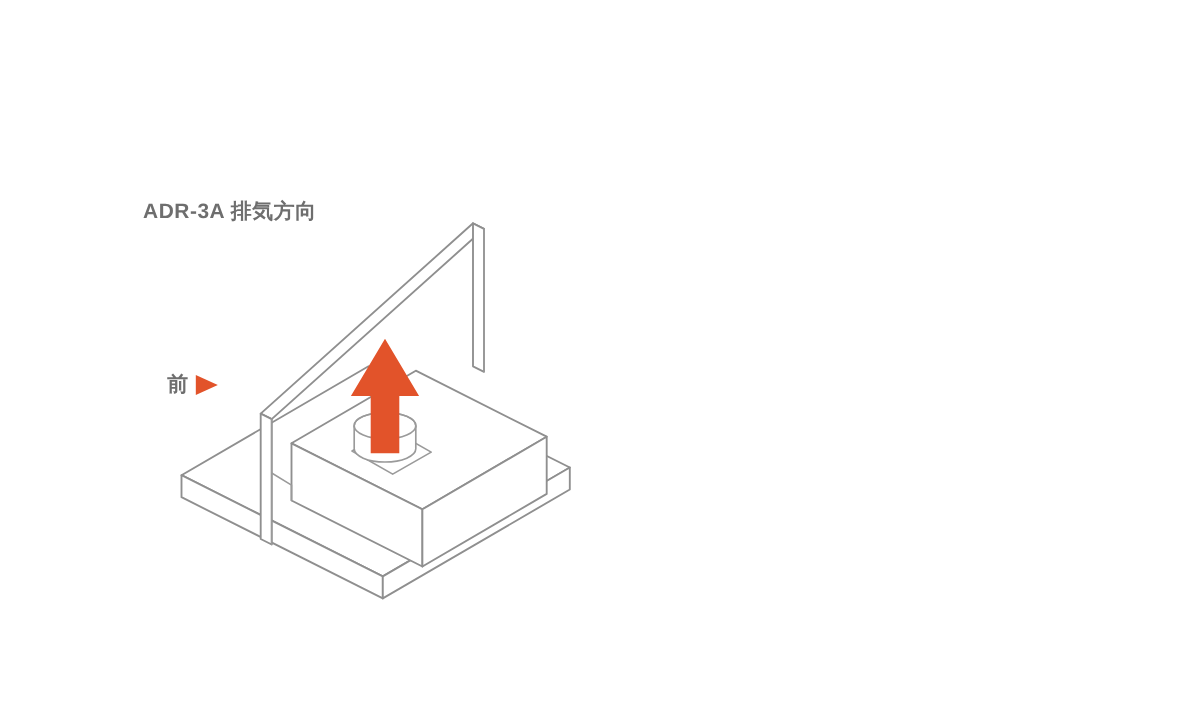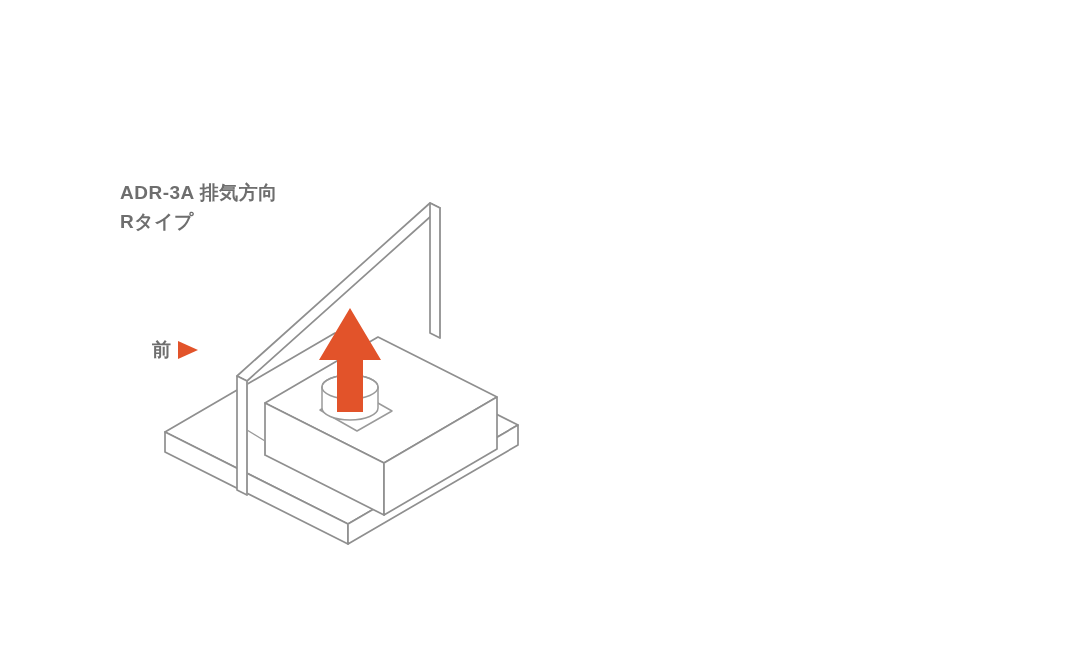--- a/index.html
+++ b/index.html
@@ -25,21 +25,21 @@
 
   .label {
     position: absolute;
     color: #6e6e6e;
     font-size: 19px;
     font-weight: 600;
     letter-spacing: 0.5px;
     white-space: nowrap;
     line-height: 1.55;
   }
-  #label-r { left: 120px; top: 178px; }
+  #label-r { left: 130px; top: 178px; }
 
   .front-marker {
     position: absolute;
     display: flex;
     align-items: center;
     gap: 7px;
   }
   #front-r { left: 152px; top: 340px; }
   .front-text {
     color: #6e6e6e;
@@ -87,21 +87,20 @@
 </style>
 </head>
 <body>
 
 <div id="stage">
 
   <div class="diagram-panel" id="panel-r">
 
     <div class="label" id="label-r">
       <div>ADR-3A 排気方向</div>
-      <div>Rタイプ</div>
     </div>
 
     <div class="front-marker" id="front-r">
       <span class="front-text">前</span>
       <span class="front-arrow"></span>
     </div>
 
     <svg class="art" viewBox="0 0 1080 648">
 
       <g>

